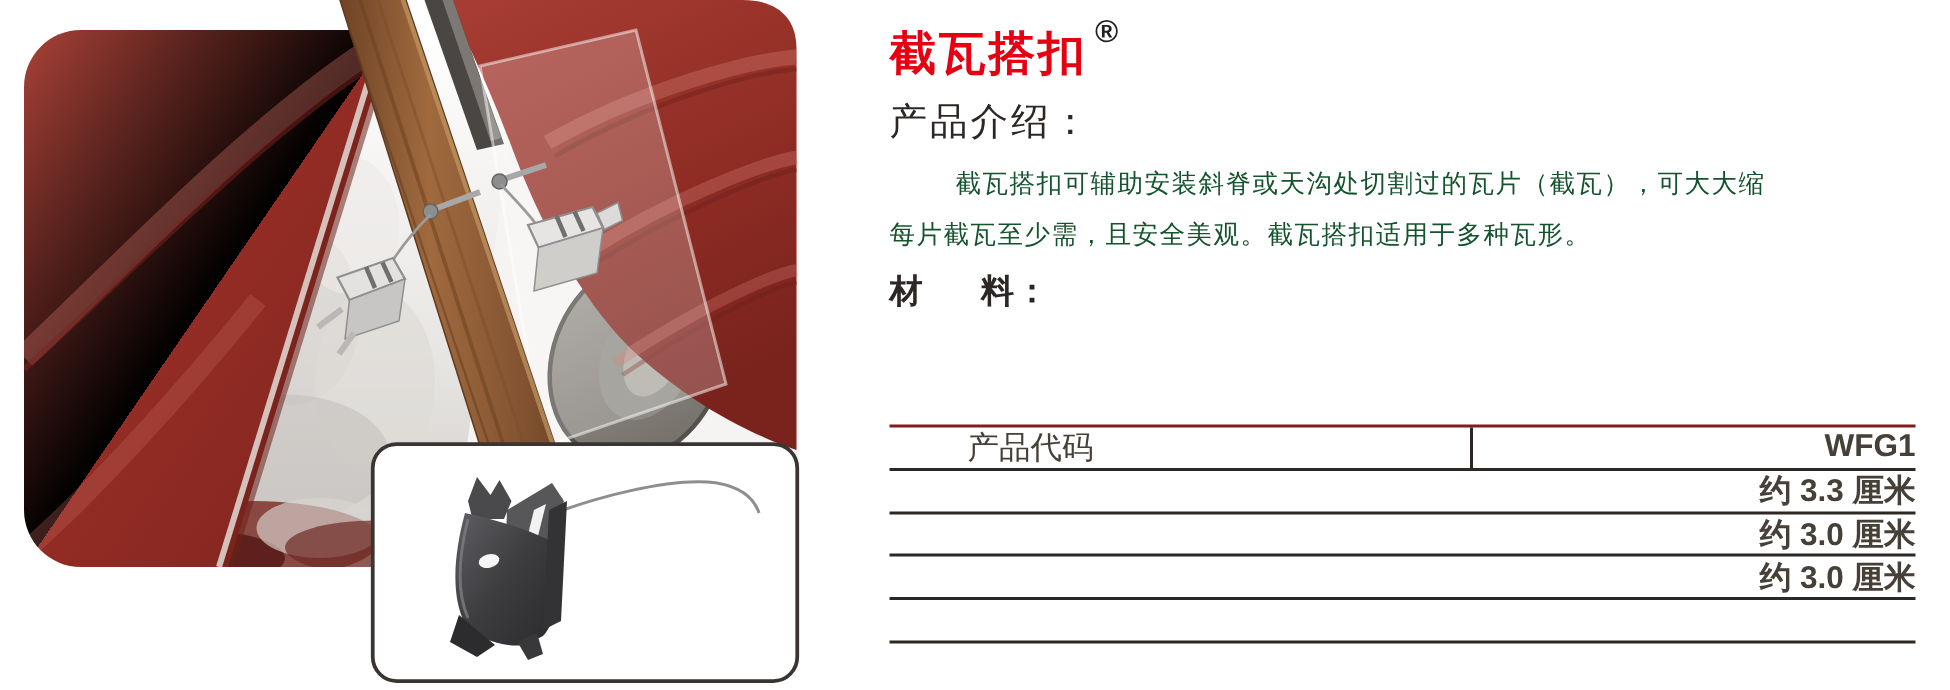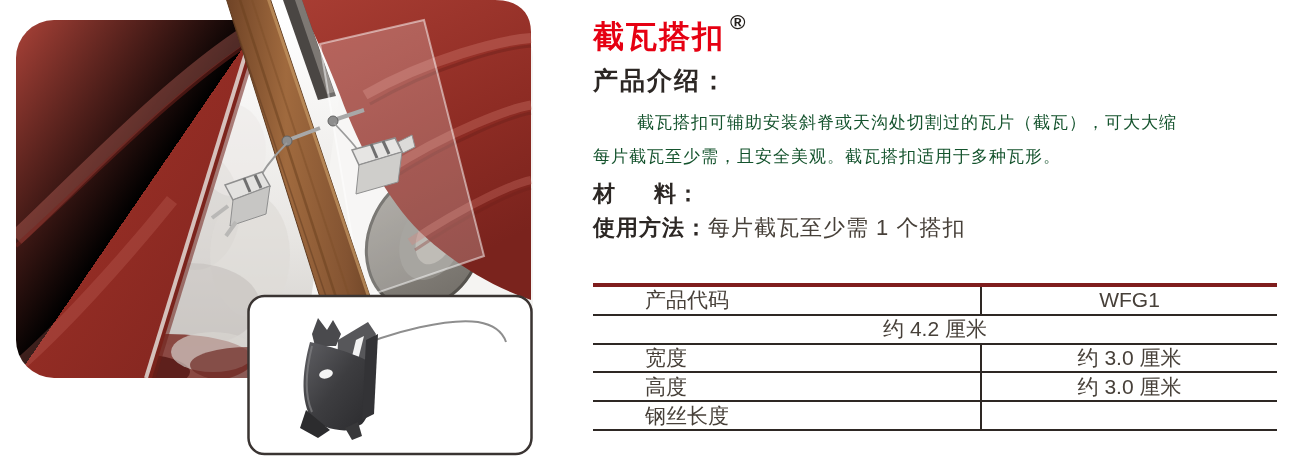--- a/index.html
+++ b/index.html
@@ -5,41 +5,41 @@
   html,body{margin:0;padding:0;background:#ffffff;}
   body{width:1300px;height:460px;position:relative;overflow:hidden;
        font-family:"Liberation Sans","DejaVu Sans",sans-serif;color:#474039;}
   .photo-area{position:absolute;left:0;top:0;width:580px;height:460px;}
   .content{position:absolute;left:593px;top:0;width:707px;height:460px;}
 
   .title-row{position:absolute;left:0;top:10px;white-space:nowrap;}
   .page-title{font-size:31px;font-weight:bold;color:#e60012;letter-spacing:2px;display:inline-block;}
   .reg-mark{font-size:21px;font-weight:bold;color:#231f1c;vertical-align:18px;margin-left:5px;}
 
-  .section-heading{position:absolute;left:0;top:64px;font-size:25px;font-weight:bold;
+  .section-heading{position:absolute;left:0;top:64px;font-size:25px;font-weight:normal;
                    color:#2c2724;letter-spacing:2px;}
 
   .para{position:absolute;left:0;top:106px;width:707px;font-size:17px;line-height:34px;
         color:#14532d;letter-spacing:1px;}
   .para .indent{text-indent:44px;}
 
   .spec-line{position:absolute;left:0;font-size:22px;letter-spacing:1px;white-space:nowrap;}
   .spec-line.material{top:179px;}
   .spec-line.usage{top:213px;}
   .spec-label{font-weight:bold;color:#2c2724;}
   .lbl-spread{display:inline-flex;width:107px;justify-content:space-between;}
   .usage .spec-label{display:inline-block;min-width:107px;}
   .spec-value{color:#474039;}
 
-  .spec-table{position:absolute;left:0;top:283px;width:684px;border-top:4px solid #7f1d1d;}
+  .spec-table{position:absolute;left:0;top:283px;width:684px;border-top:2px solid #7f1d1d;}
   .spec-row{display:flex;height:28.8px;border-bottom:2px solid #2e2824;box-sizing:border-box;
             align-items:center;font-size:21px;color:#474039;}
   .cell-label{width:389px;box-sizing:border-box;padding-left:52px;
               border-right:2px solid #2e2824;height:100%;display:flex;align-items:center;}
-  .cell-value{flex:1;text-align:center;}
+  .cell-value{flex:1;text-align:right;font-weight:bold;}
 </style>
 </head>
 <body>
 
 <div class="photo-area">
   <svg width="580" height="460" viewBox="0 0 580 460">
     <defs>
       <linearGradient id="redL" x1="0" y1="0" x2="1" y2="1">
         <stop offset="0" stop-color="#aa4238"></stop>
           <stop offset="0.5" stop-color="#92itt2c24"></stop>
@@ -183,38 +183,32 @@
     <div>每片截瓦至少需，且安全美观。截瓦搭扣适用于多种瓦形。</div>
   </div>
 
   <div class="spec-line material">
     <span class="spec-label lbl-spread">
         <span>材</span>
         <span>料：</span>
       </span>
   </div>
 
-  <div class="spec-line usage">
-    <span class="spec-label">使用方法：</span><span class="spec-value">每片截瓦至少需 1 个搭扣</span>
-  </div>
 
   <div class="spec-table">
     <div class="spec-row">
       <div class="cell-label">产品代码</div>
       <div class="cell-value">WFG1</div>
     </div>
     <div class="spec-row">
-      <div class="cell-value">约 4.2 厘米</div>
-    </div>
-    <div class="spec-row">
-      <div class="cell-label">宽度</div>
+      <div class="cell-value">约 3.3 厘米</div>
+    </div>
+    <div class="spec-row">
       <div class="cell-value">约 3.0 厘米</div>
     </div>
     <div class="spec-row">
-      <div class="cell-label">高度</div>
       <div class="cell-value">约 3.0 厘米</div>
     </div>
     <div class="spec-row">
-      <div class="cell-label">钢丝长度</div>
     </div>
   </div>
 
 </div>
 
 </body></html>

